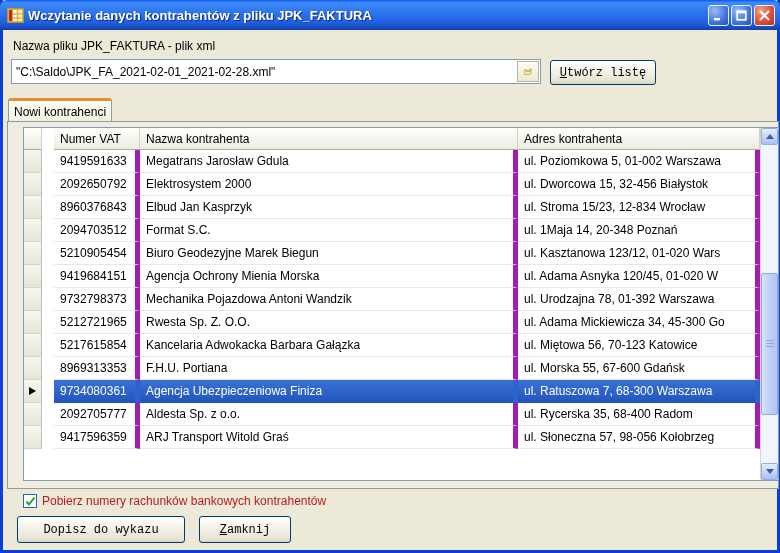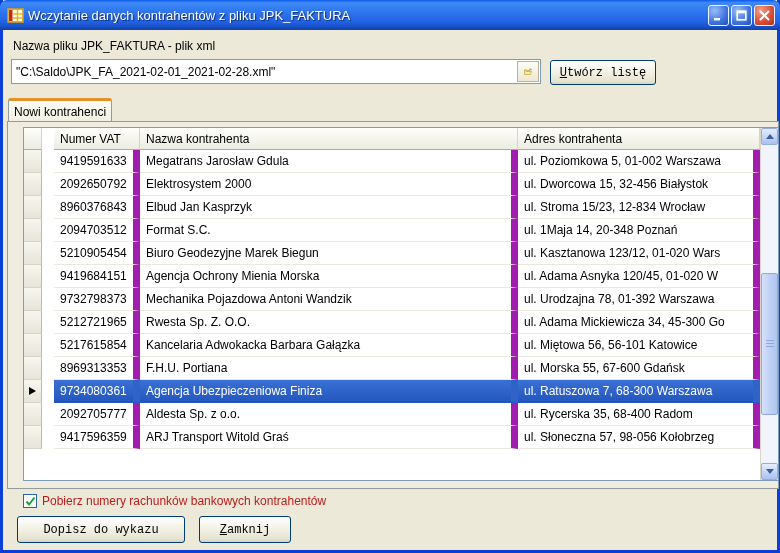--- a/index.html
+++ b/index.html
@@ -5,21 +5,21 @@
   html,body{margin:0;padding:0;width:780px;height:553px;overflow:hidden;
     font-family:"Liberation Sans","DejaVu Sans",sans-serif;background:#ece9d8;}
   *{box-sizing:border-box;}
   .window{position:absolute;inset:0;background:#ece9d8;
     border:3px solid #0b3fd8;border-top:none;}
   
   .titlebar{position:absolute;top:0;left:-3px;right:-3px;height:30px;
     border-radius:7px 7px 0 0;display:flex;align-items:center;padding:0 5px;
     background:linear-gradient(180deg,#0c59ee 0%,#3f8af5 9%,#2e75ef 40%,#2263e3 72%,#174fc7 90%,#153f9c 100%);}
   .app-icon{width:17px;height:17px;margin:0 4px 0 2px;flex:none;}
-  .title-text{flex:1;color:#fff;font-weight:normal;font-size:13px;
+  .title-text{flex:1;color:#fff;font-weight:bold;font-size:13px;
     text-shadow:1px 1px 1px rgba(0,0,30,.6);white-space:nowrap;overflow:hidden;}
   .tb-btn{width:21px;height:21px;margin-left:2px;border-radius:3px;flex:none;
     border:1px solid #eef4ff;display:flex;align-items:center;justify-content:center;padding:0;cursor:pointer;}
   .btn-blue{background:radial-gradient(circle at 30% 25%,#9abdf6,#3f74e0 60%,#1f4fb8);}
   .btn-close{background:radial-gradient(circle at 30% 25%,#f2a38b,#dd5037 55%,#b12f1d);}
   
   .file-label{position:absolute;left:10px;top:39px;font-size:12px;color:#000;}
   .file-input{position:absolute;left:8px;top:59px;width:530px;height:25px;
     border:1px solid #7f9db9;background:#fff;display:flex;align-items:center;}
   .file-text{flex:1;padding:0 4px;font-size:12px;white-space:nowrap;overflow:hidden;color:#000;}
@@ -45,21 +45,21 @@
     border-right:1px solid #d6d4c6;border-bottom:1px solid #aeaC9e;
     display:flex;align-items:center;padding-left:6px;font-size:12px;color:#000;overflow:hidden;white-space:nowrap;}
   .h-gutter{width:18px;padding-left:0;}
   .c-vat{width:86px;flex:none;margin-left:12px;}
   .c-name{width:378px;flex:none;}
   .c-addr{flex:1;min-width:0;}
   .row{display:flex;height:23px;}
   .gutter{width:18px;flex:none;background:linear-gradient(180deg,#f7f6f0,#e7e5d9);
     border-right:1px solid #bfbdae;border-bottom:1px solid #d6d4c6;
     display:flex;align-items:center;justify-content:center;}
-  .cell{border-right:7px solid #a21caf;border-bottom:1px solid #ebe9de;
+  .cell{border-right:5px solid #a21caf;border-bottom:1px solid #ebe9de;
     padding-left:6px;display:flex;align-items:center;font-size:12px;color:#000;
     white-space:nowrap;overflow:hidden;}
   .row.selected .cell{background:linear-gradient(180deg,#3a71d4,#2356bd);color:#fff;
     border-right-color:#2f63c9;border-bottom-color:#2356bd;}
   .arrow{display:none;width:0;height:0;border-left:7px solid #000;
     border-top:4px solid transparent;border-bottom:4px solid transparent;}
   .row.selected .arrow{display:block;}
   
   .vscroll{width:18px;flex:none;background:#f2f4fb;border-left:1px solid #d8d6c8;
     display:flex;flex-direction:column;}
@@ -210,21 +210,21 @@
     <div class="cell c-vat">5212721965</div>
     <div class="cell c-name">Rwesta Sp. Z. O.O.</div>
     <div class="cell c-addr">ul. Adama Mickiewicza 34, 45-300 Go</div>
   </div>
           <div class="row">
     <div class="gutter">
       
     </div>
     <div class="cell c-vat">5217615854</div>
     <div class="cell c-name">Kancelaria Adwokacka Barbara Gałązka</div>
-    <div class="cell c-addr">ul. Miętowa 56, 56-101 Katowice</div>
+    <div class="cell c-addr">ul. Miętowa 56, 70-123 Katowice</div>
   </div>
           <div class="row">
     <div class="gutter">
       
     </div>
     <div class="cell c-vat">8969313353</div>
     <div class="cell c-name">F.H.U. Portiana</div>
     <div class="cell c-addr">ul. Morska 55, 67-600 Gdańsk</div>
   </div>
           <div class="row selected">

